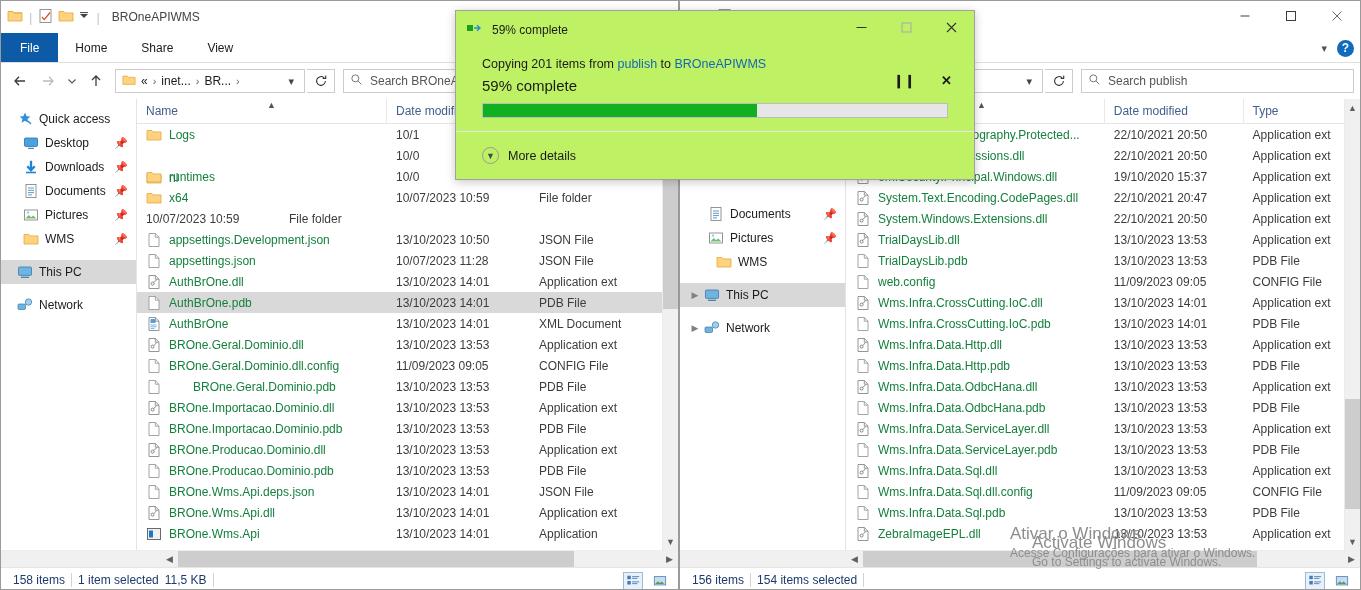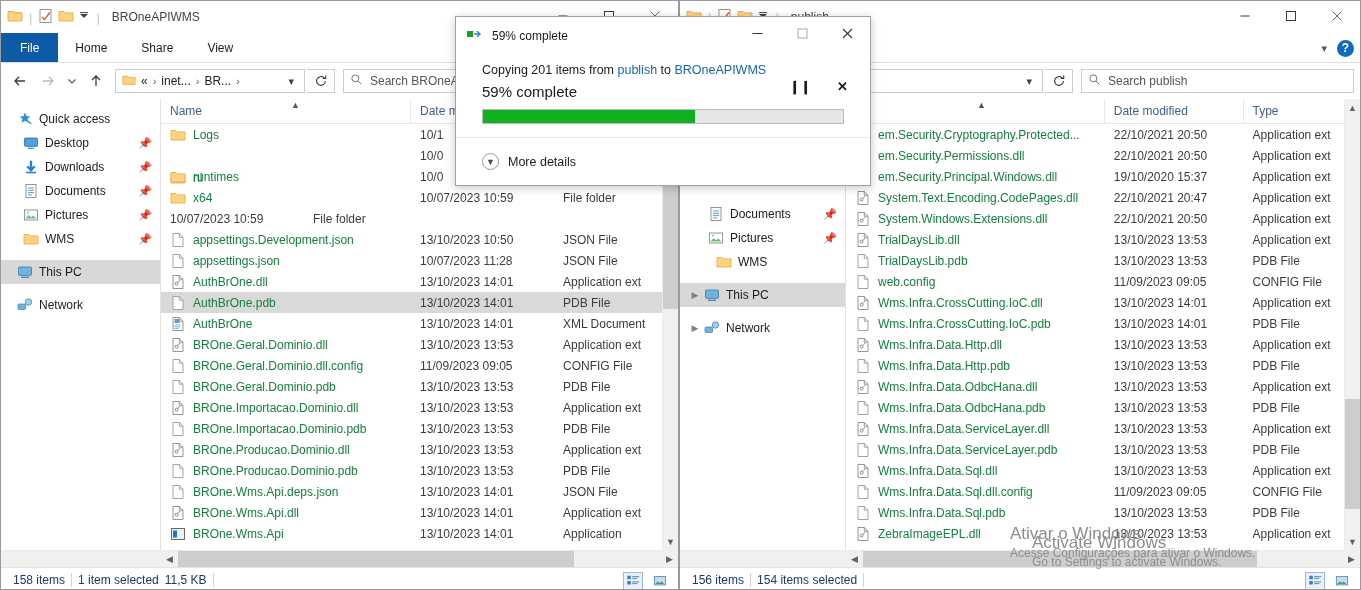--- a/index.html
+++ b/index.html
@@ -224,23 +224,23 @@
   }
   .viewbtn {
     width: 20px; height: 18px;
     display: flex; align-items: center; justify-content: center;
   }
   .viewbtn.active { border: 1px solid #9bbbd8; background: #e8f1fa; }
 
   
   .copydlg {
     position: absolute;
-    left: 455px; top: 16px;
-    width: 416px; height: 170px;
-    background: #ffffff;
+    left: 455px; top: 10px;
+    width: 520px; height: 170px;
+    background: #bef264;
     border: 1px solid #a0a0a0;
     box-shadow: 0 2px 9px rgba(0,0,0,.22);
     overflow: hidden;
   }
   .dlg-title {
     height: 38px; display: flex; align-items: center;
     padding-left: 10px; position: relative;
   }
   .dlg-title-txt { font-size: 12px; color: #1b1b1b; margin-left: 10px; }
   .dlg-wbtns { position: absolute; right: 0; top: 0; display: flex; }
@@ -406,21 +406,21 @@
           <svg width="13" height="13" viewBox="0 0 16 16">
               <circle cx="6.6" cy="6.6" r="4.3" fill="none" stroke="#666" stroke-width="1.1"></circle>
               <path d="M9.9 9.9l4 4" stroke="#666" stroke-width="1.1"></path>
             </svg>
         </span>
         <span class="search-ph">Search BROneAPIWMS</span>
       </div>
     </div>
 
     <div class="wbody" style="height:451px;">
-      <div class="navpane bordered" style="width:160px;">
+      <div class="navpane bordered" style="width:136px;">
         <div class="nav-item">
           <span class="nav-exp"></span>
           <span class="nav-ico">
             <svg width="16" height="16" viewBox="0 0 16 16">
                 <path d="M8 1.6l1.6 3.6 3.8.3-2.9 2.5.9 3.8L8 9.7 4.6 11.8l.9-3.8L2.6 5.5l3.8-.3z" fill="#2f8fd8"></path>
                 <path d="M11 10l3 3" stroke="#2f8fd8" stroke-width="1.4"></path>
               </svg>
           </span>
           <span class="nav-label">Quick access</span>
         </div>
@@ -637,21 +637,21 @@
                 <span class="ficon"><svg width="16" height="16" viewBox="0 0 16 16">
                     <path d="M3 1.5h6.3L13 5.2V14.5H3z" fill="#fff" stroke="#9a9a9a" stroke-width=".9"></path>
                     <path d="M9.3 1.5v3.7H13" fill="none" stroke="#9a9a9a" stroke-width=".9"></path>
                   </svg></span>
                 <span class="fname-txt">BROne.Geral.Dominio.dll.config</span>
               </div>
               <div class="fdate" style="width: 143px;">11/09/2023 09:05</div>
               <div class="ftype" style="width: 120px;">CONFIG File</div>
             </div>
             <div class="frow">
-              <div class="fname" style="width: 250px;">
+              <div class="fname" style="width: 250px; gap: 24px;">
                 <span class="ficon"><svg width="16" height="16" viewBox="0 0 16 16">
                     <path d="M3 1.5h6.3L13 5.2V14.5H3z" fill="#fff" stroke="#9a9a9a" stroke-width=".9"></path>
                     <path d="M9.3 1.5v3.7H13" fill="none" stroke="#9a9a9a" stroke-width=".9"></path>
                   </svg></span>
                 <span class="fname-txt">BROne.Geral.Dominio.pdb</span>
               </div>
               <div class="fdate" style="width: 143px;">13/10/2023 13:53</div>
               <div class="ftype" style="width: 120px;">PDB File</div>
             </div>
             <div class="frow">

